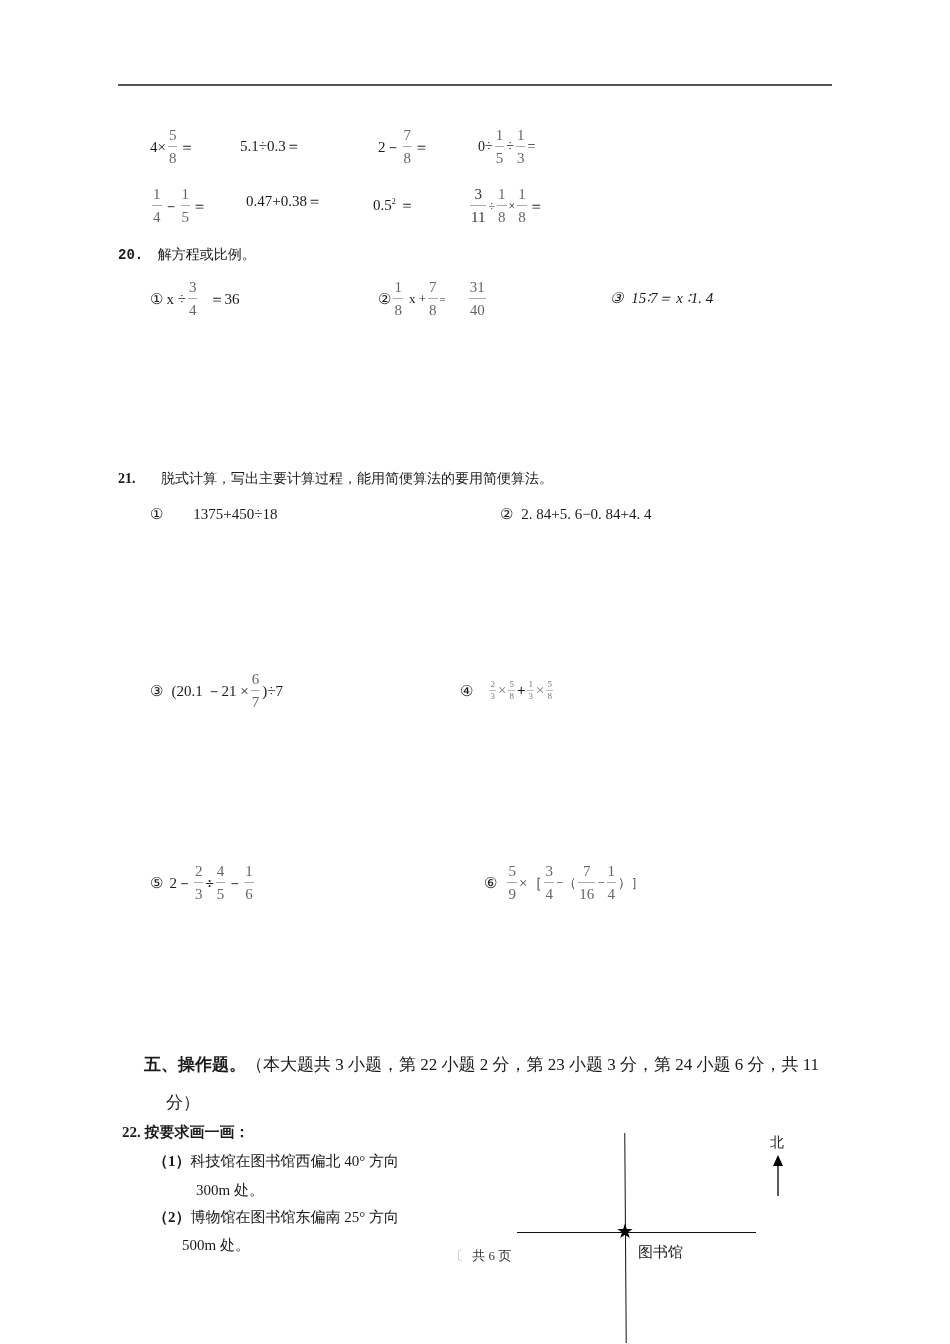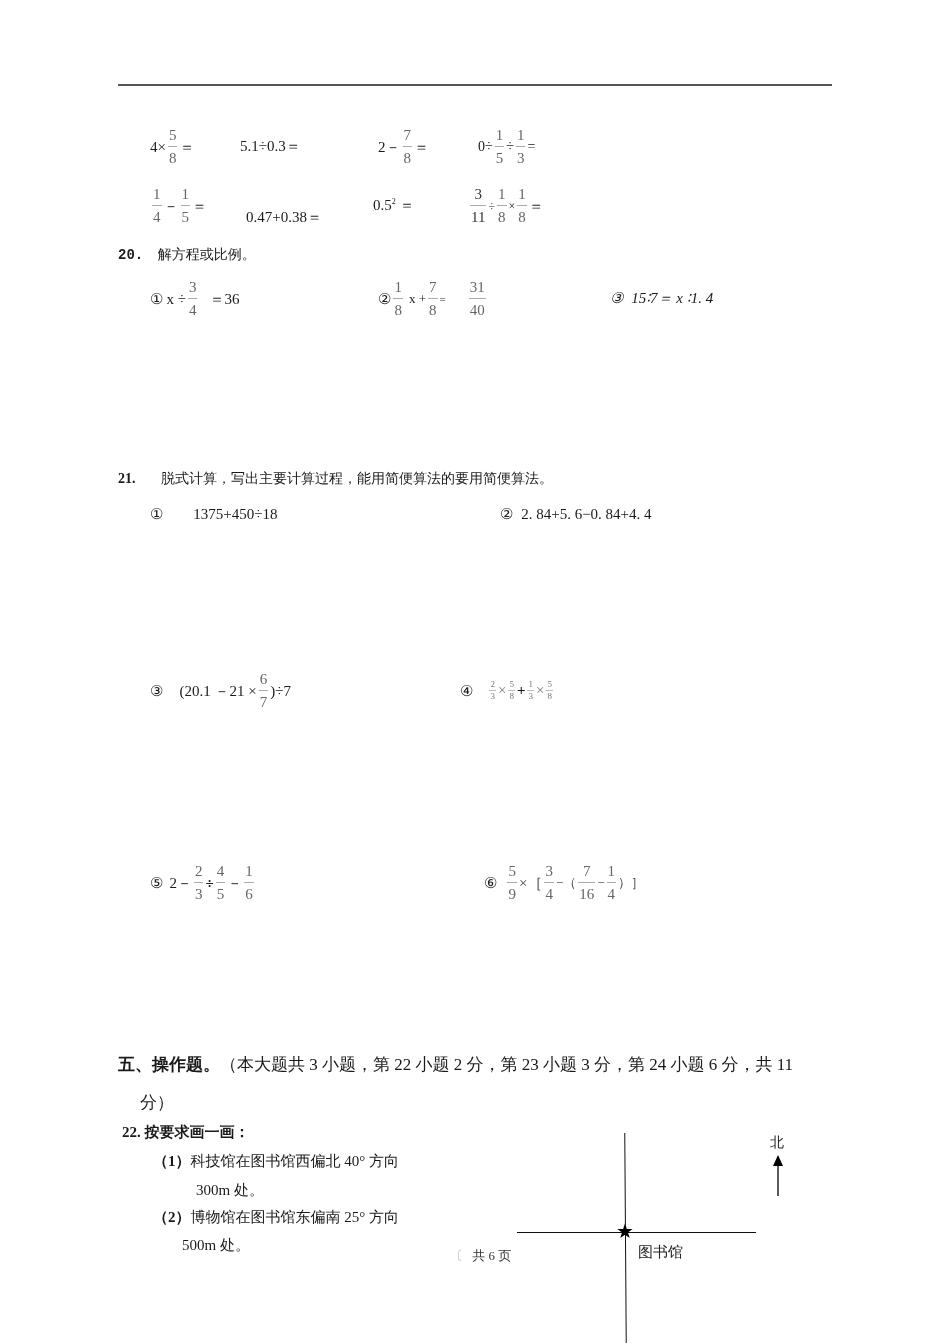--- a/index.html
+++ b/index.html
@@ -11,21 +11,21 @@
   .t14 { font-size: 14px; }
   .frac { display: inline-flex; flex-direction: column; align-items: center; vertical-align: middle;
           margin: 0 2px; line-height: 1; }
   .frac .n, .frac .d { font-size: 15px; color: #333; padding: 0 1px; }
   .frac .bar { width: 100%; min-width: 9px; height: 1px; background: #aaa; margin: 3px 0 4px 0; }
   .frac.gray .n, .frac.gray .d { color: #666; }
   .frac.tiny .n, .frac.tiny .d { font-size: 9px; color: #777; }
   .frac.tiny .bar { min-width: 6px; margin: 1px 0; background: #bbb; }
   .expr { display: inline-flex; align-items: center; font-size: 15px; }
   .bold { font-weight: bold; }
-  .heading { font-size: 17px; }
+  .heading { font-size: 17px; margin-left: 26px; }
   .compass-line { position: absolute; background: #111; }
 </style>
 </head>
 <body>
 
 <div class="rule"></div>
 
 <div class="abs expr" style="left:150px; top:128px;">
   <span>4×</span>
   <span class="frac gray">
@@ -68,21 +68,21 @@
       <span class="d">4</span>
     </span>
   <span>－</span>
   <span class="frac gray">
       <span class="n">1</span>
       <span class="bar"></span>
       <span class="d">5</span>
     </span>
   <span>＝</span>
 </div>
-<div class="abs t15" style="left:246px; top:208px;">0.47+0.38＝</div>
+<div class="abs t15" style="left:246px; top:192px;">0.47+0.38＝</div>
 <div class="abs t15" style="left:373px; top:196px;">
   <span>0.5</span><sup style="font-size:8px;">2</sup><span> ＝</span>
 </div>
 <div class="abs expr" style="left:468px; top:187px;">
   <span class="frac">
       <span class="n">3</span>
       <span class="bar"></span>
       <span class="d">11</span>
     </span>
   <span style="font-size:12px">÷</span>
@@ -146,21 +146,21 @@
 <div class="abs t15" style="left:150px; top:505px;">
   <span>①</span>
   <span style="margin-left:26px;">1375+450÷18</span>
 </div>
 <div class="abs t15" style="left:500px; top:505px;">
   <span>②</span>
   <span style="margin-left:4px;">2. 84+5. 6−0. 84+4. 4</span>
 </div>
 <div class="abs expr" style="left:150px; top:672px;">
   <span>③</span>
-  <span style="margin-left:16px;">(20.1 －21 ×</span>
+  <span style="margin-left:8px;">(20.1 －21 ×</span>
   <span class="frac gray">
       <span class="n">6</span>
       <span class="bar"></span>
       <span class="d">7</span>
     </span>
   <span>)÷7</span>
 </div>
 <div class="abs expr" style="left:460px; top:680px;">
   <span>④</span>
   <span style="width:14px; display:inline-block;"></span>

